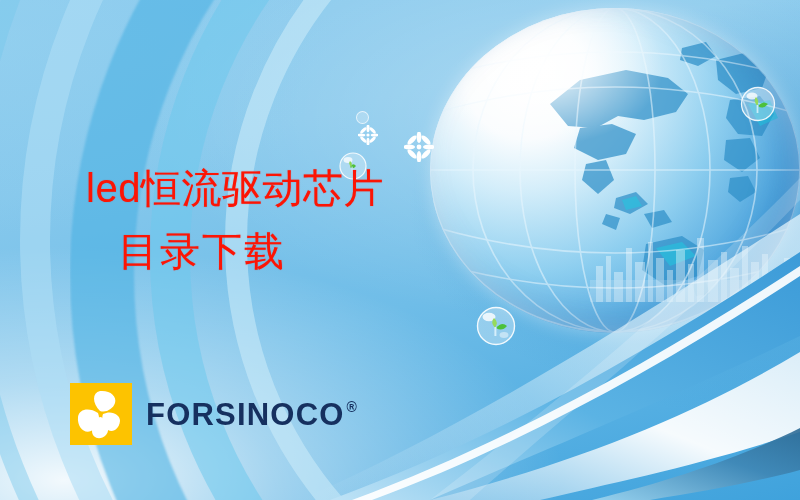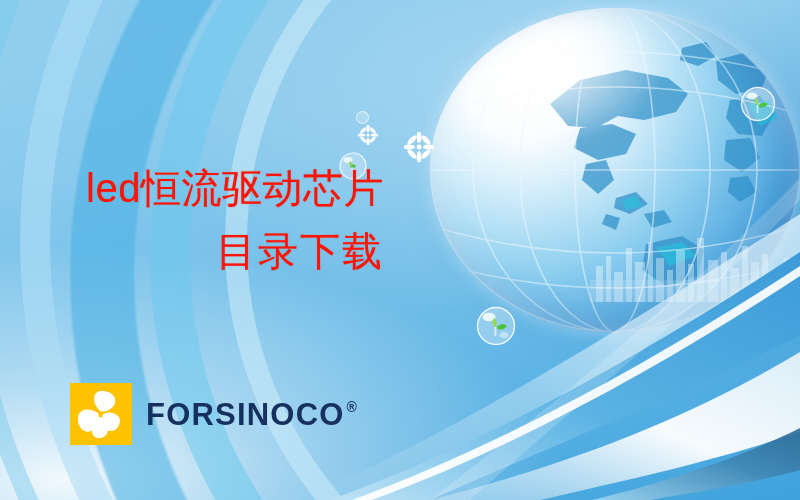--- a/index.html
+++ b/index.html
@@ -105,23 +105,22 @@
     letter-spacing:.5px;
   }
   #headline .ln1 .lat{
     font-family:"Liberation Sans","DejaVu Sans",sans-serif;
     font-weight:400;
   }
   #headline .ln2{
     font-size:40px;
     font-family:"Liberation Serif","DejaVu Serif",serif;
     white-space:nowrap;
-    margin-top:18px;margin-left:14px;
+    margin-top:18px;margin-left:32px;
     letter-spacing:2px;
-    text-align:right;
   }
 
   
   #logo{position:absolute;left:70px;top:383px;display:flex;align-items:center;}
   #logo-mark{
     width:62px;height:62px;background:#FDC300;
     position:relative;flex:none;
   }
   #logo-mark svg{position:absolute;inset:0;}
   #logo-text{margin-left:14px;display:flex;flex-direction:column;justify-content:center;}

